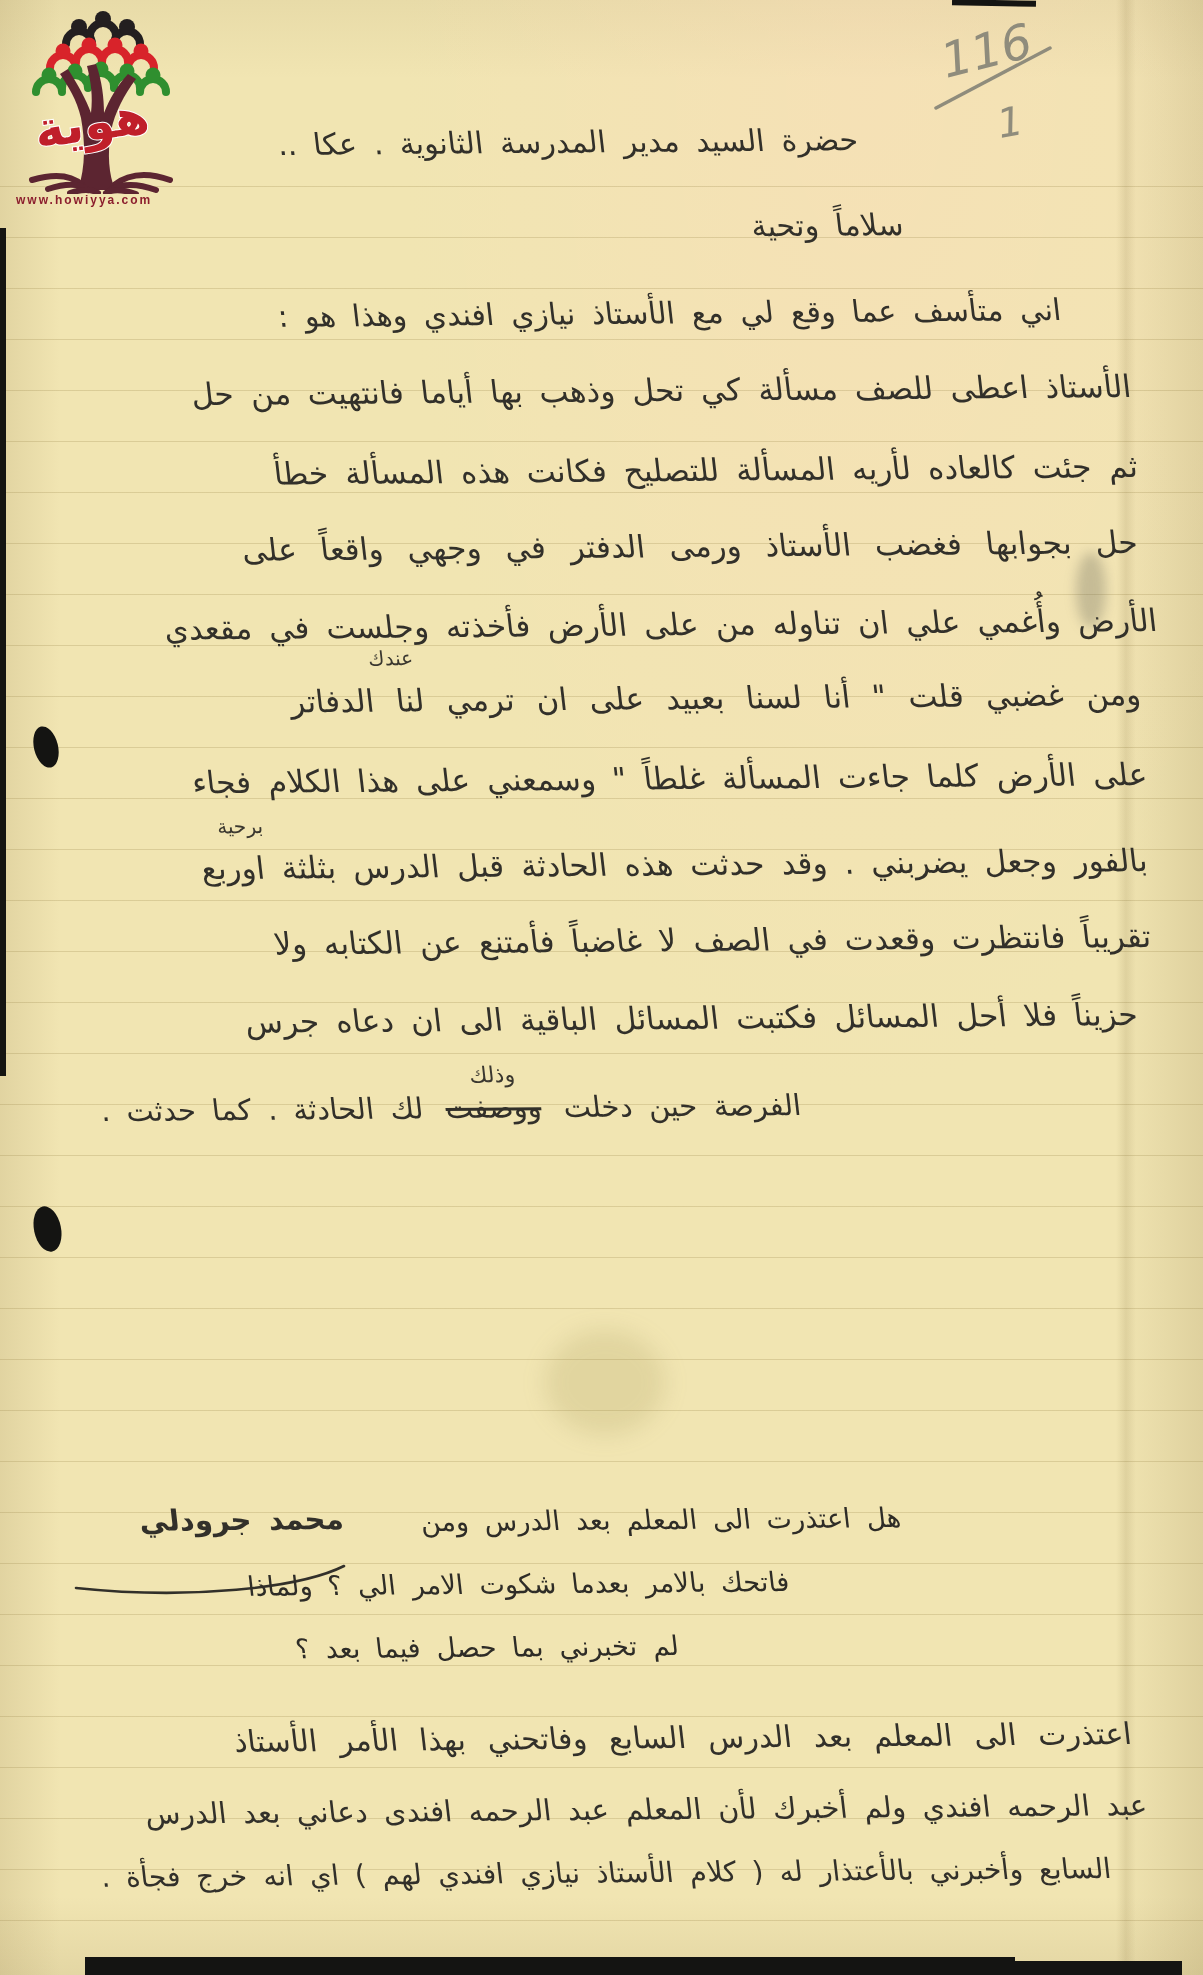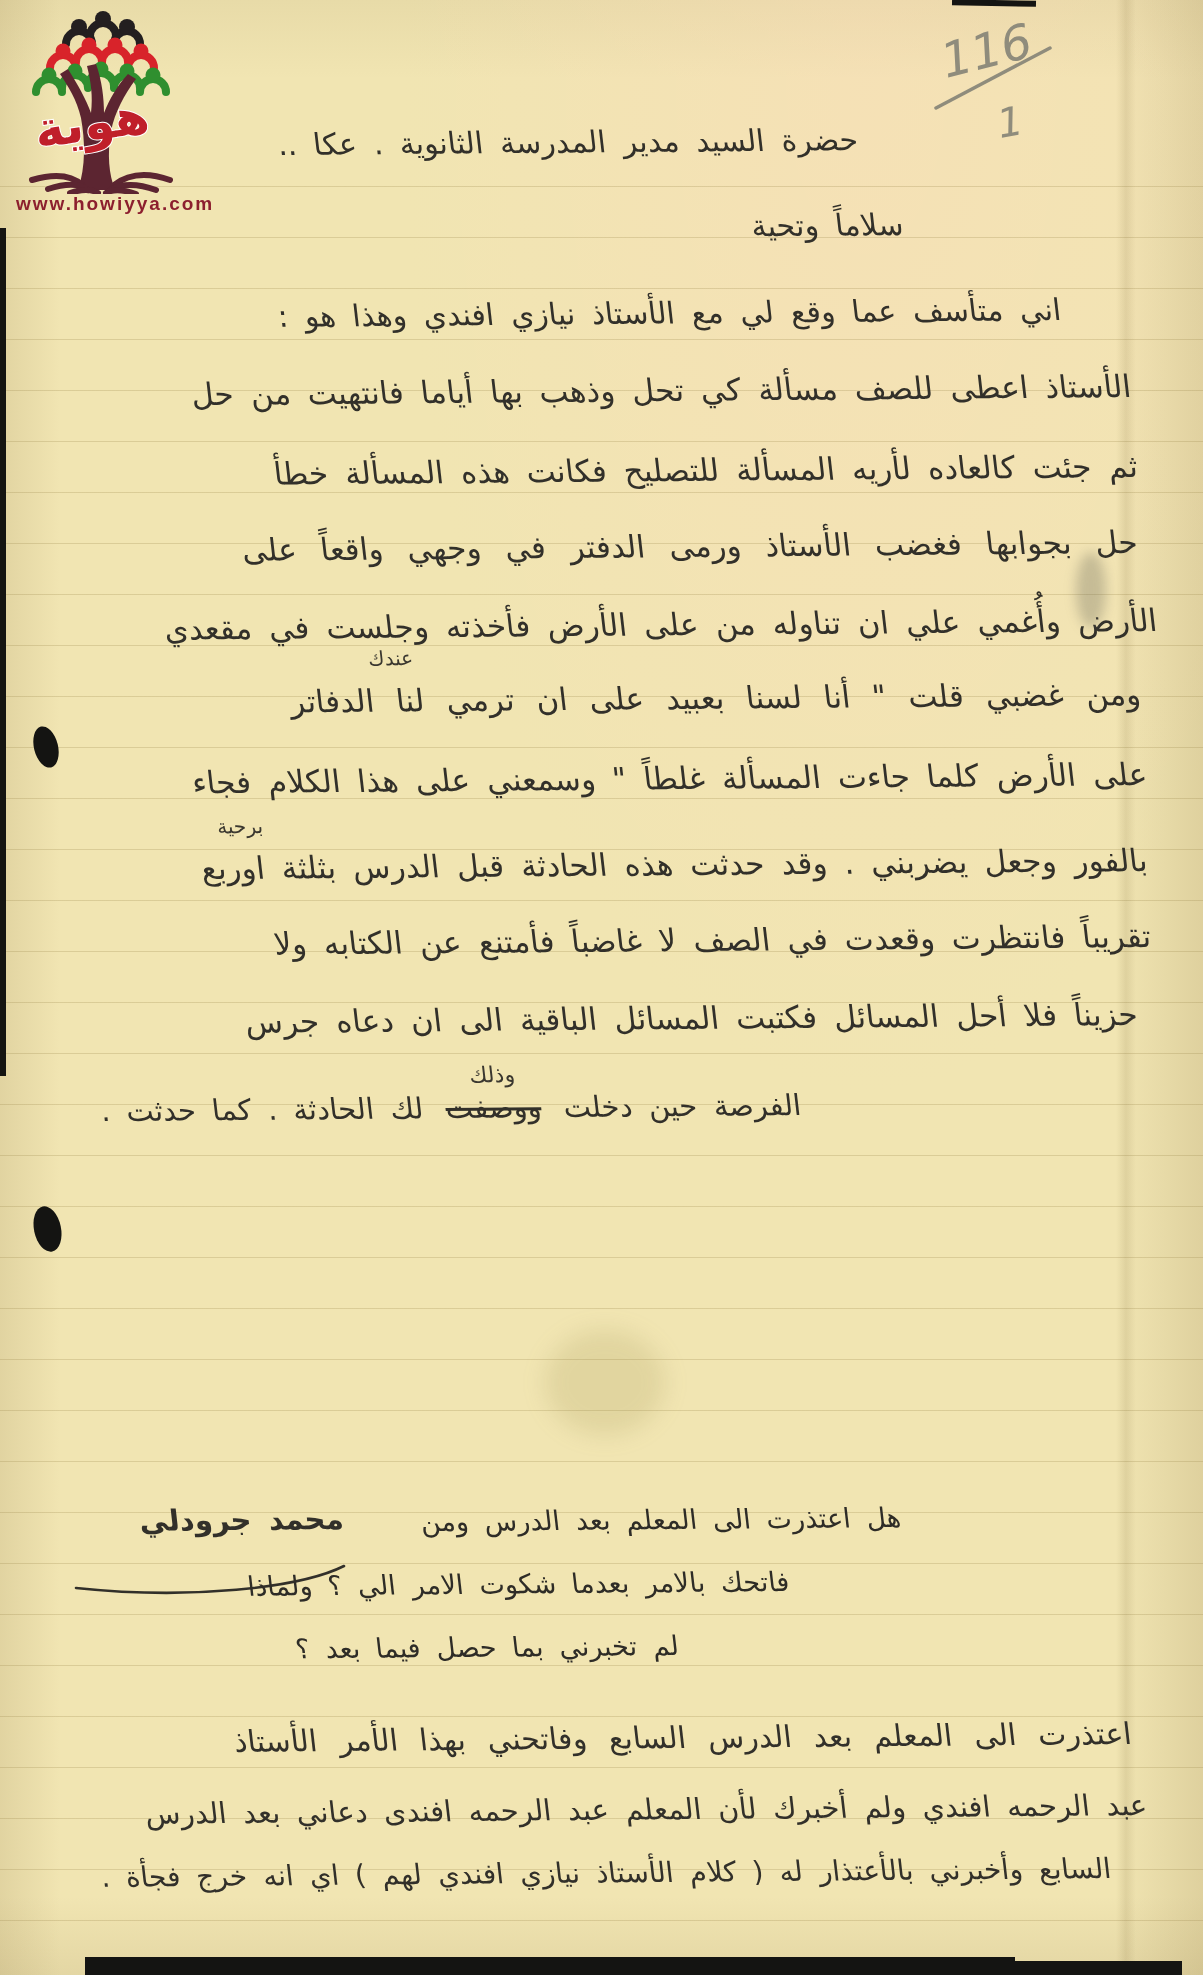--- a/index.html
+++ b/index.html
@@ -19,21 +19,21 @@
     font-family:"DejaVu Sans", sans-serif;word-spacing:7px;letter-spacing:.4px;
     transform:skewX(6deg) rotate(-0.5deg);transform-origin:right center;}
   .body-line{font-size:31px;}
   .small-ins{font-size:20px;color:#3a372f;}
   .q-line{font-size:27px;color:#2e2c27;}
   .struck{text-decoration:line-through;text-decoration-thickness:2.5px;}
   .artifact{position:absolute;background:#141412;}
   .dot{border-radius:50%;}
   .smudge{position:absolute;background:rgba(95,95,82,0.30);filter:blur(6px);border-radius:50%;}
   .ghost{position:absolute;background:rgba(140,128,62,0.16);filter:blur(11px);border-radius:50%;}
-  .url-text{position:absolute;left:16px;top:193px;font-size:19px;letter-spacing:2px;
+  .url-text{position:absolute;left:16px;top:193px;font-size:12px;letter-spacing:2px;
     color:#8c1f2e;font-family:"Liberation Sans", sans-serif;font-weight:bold;}
   svg text{font-family:"DejaVu Sans", sans-serif;}
 </style>
 </head>
 <body>
 
 <div id="scan">
 
   <div class="rules"></div>
   <div class="crease"></div>

